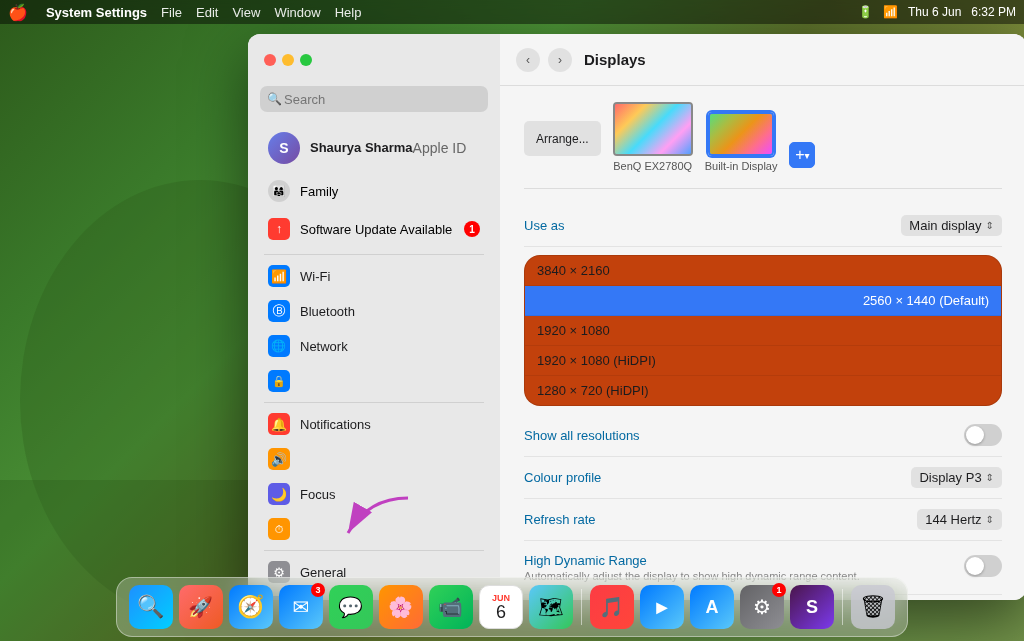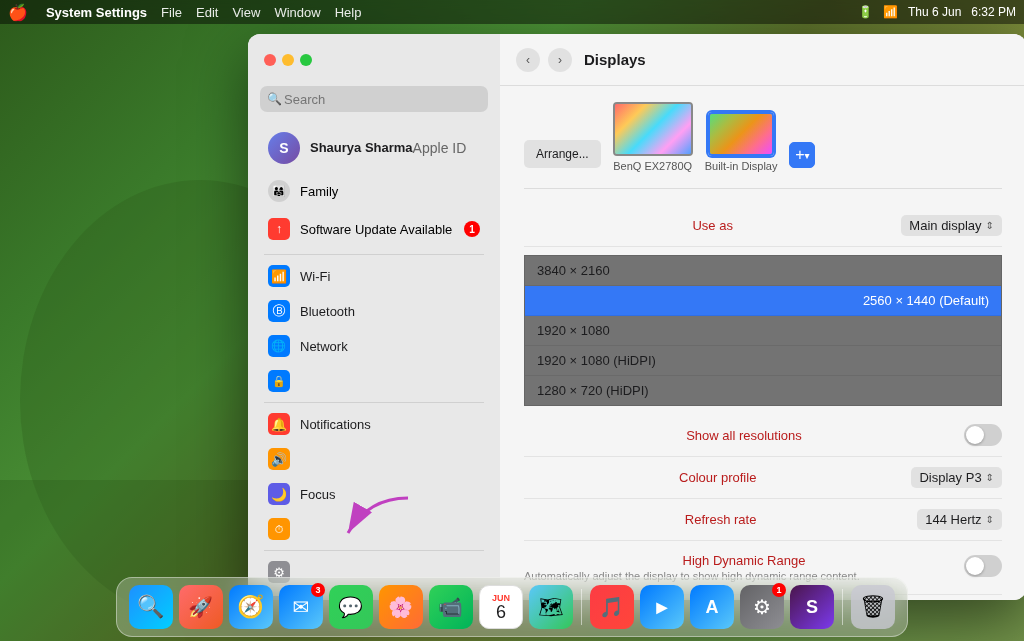--- a/index.html
+++ b/index.html
@@ -338,30 +338,30 @@
     
     .displays-top {
       display: flex;
       align-items: flex-end;
       gap: 12px;
       margin-bottom: 16px;
       padding-bottom: 16px;
       border-bottom: 1px solid rgba(0,0,0,0.1);
     }
     .arrange-btn {
-      height: 28px;
+      height: 35px;
       padding: 0 12px;
       background: rgba(0,0,0,0.08);
       border: none;
       border-radius: 5px;
       font-size: 12px;
       cursor: pointer;
       color: #1c1c1e;
       align-self: flex-end;
-      margin-bottom: 4px;
+      margin-bottom: 16px;
     }
     .display-thumb {
       display: flex;
       flex-direction: column;
       align-items: center;
       gap: 4px;
     }
     .display-screen {
       width: 80px;
       height: 54px;
@@ -399,38 +399,37 @@
       margin-bottom: 4px;
     }
 
     .setting-row {
       display: flex;
       align-items: center;
       padding: 10px 0;
       border-bottom: 1px solid rgba(0,0,0,0.07);
     }
     .setting-label {
-      color: #b91c1c;
+      color: #0369a1;
       font-size: 13px;
       flex: 1;
-      text-align: center;
     }
     .setting-sublabel {
       font-size: 11px;
       color: #888;
       margin-top: 2px;
     }
 
     
     .resolution-list {
       border: 1px solid rgba(0,0,0,0.12);
-      border-radius: 0;
+      border-radius: 16px;
       overflow: hidden;
       margin: 8px 0;
-      background: #737373;
+      background: #c2410c;
     }
     .resolution-item {
       padding: 7px 12px;
       font-size: 13px;
       color: #1c1c1e;
       cursor: pointer;
       border-bottom: 1px solid rgba(0,0,0,0.07);
     }
     .resolution-item:last-child { border-bottom: none; }
     .resolution-item.selected {
@@ -628,20 +627,21 @@
             <span style="color:white;font-size:11px;">⏱</span>
           </div>
       </div>
 
       <div class="sidebar-divider"></div>
 
       <div class="sidebar-item">
         <div class="sidebar-item-icon" style="background:#8e8e93;">
             <span style="color:white;font-size:13px;">⚙</span>
           </div>
+        <span class="sidebar-item-label">General</span>
       </div>
 
       <div class="sidebar-item">
         <div class="sidebar-item-icon" style="background:#007aff;"></div>
         <span class="sidebar-item-label">Appearance</span>
       </div>
 
     </div>
   </div>
 

